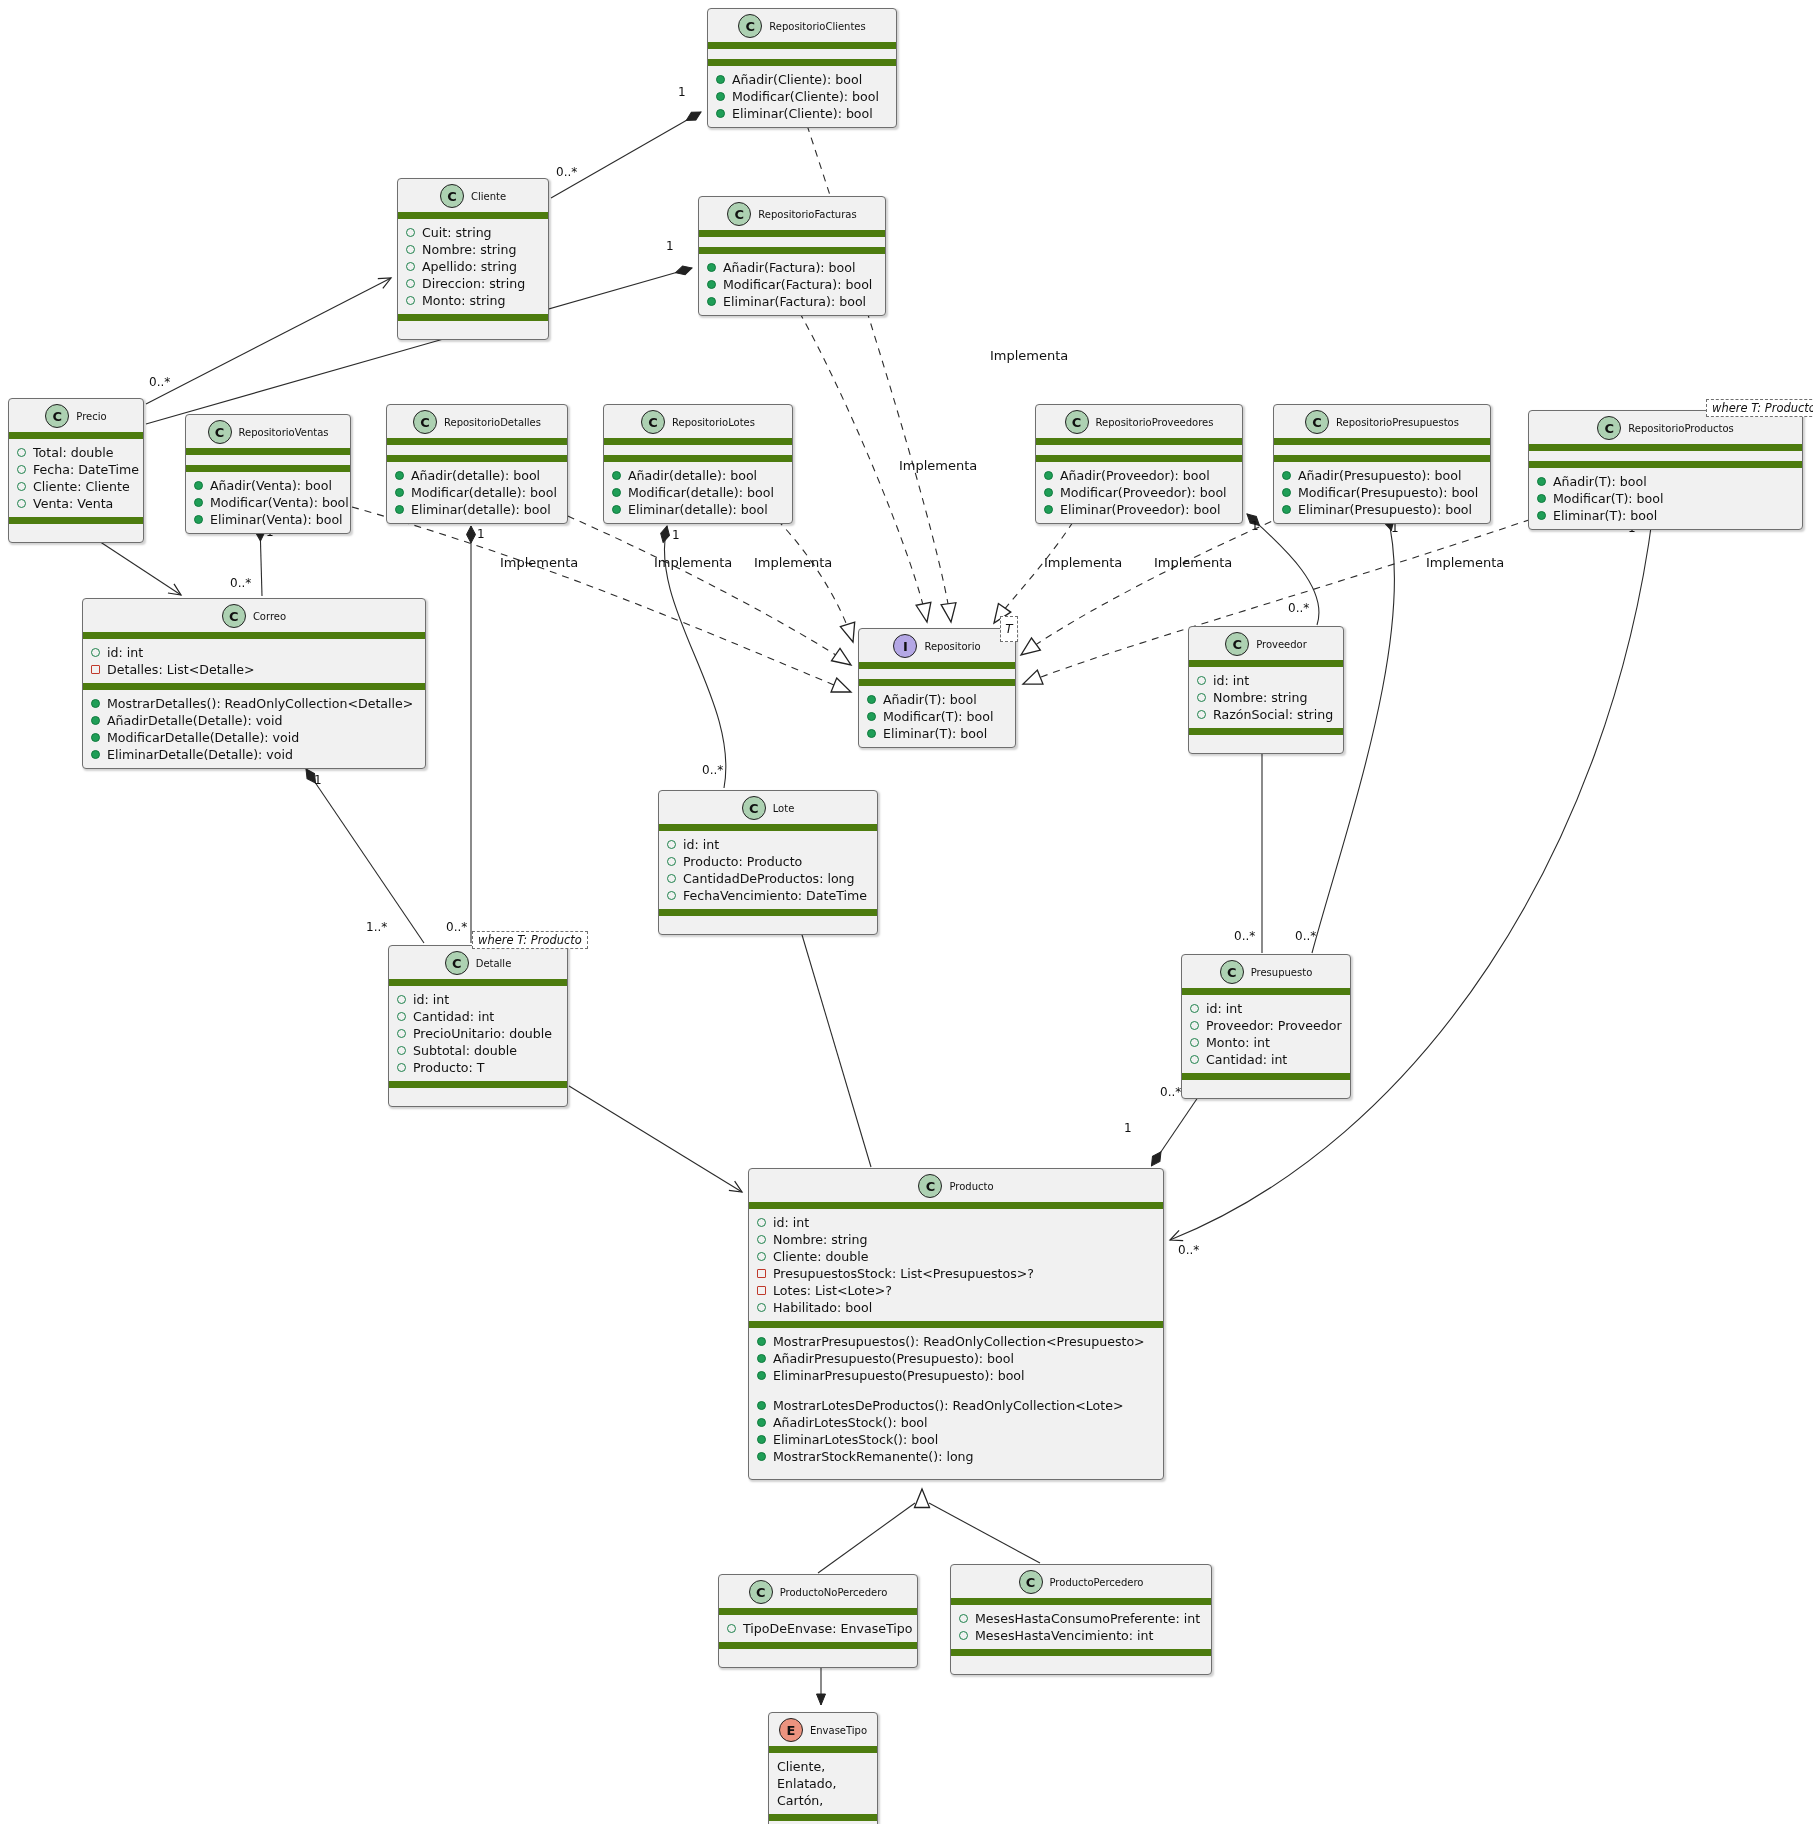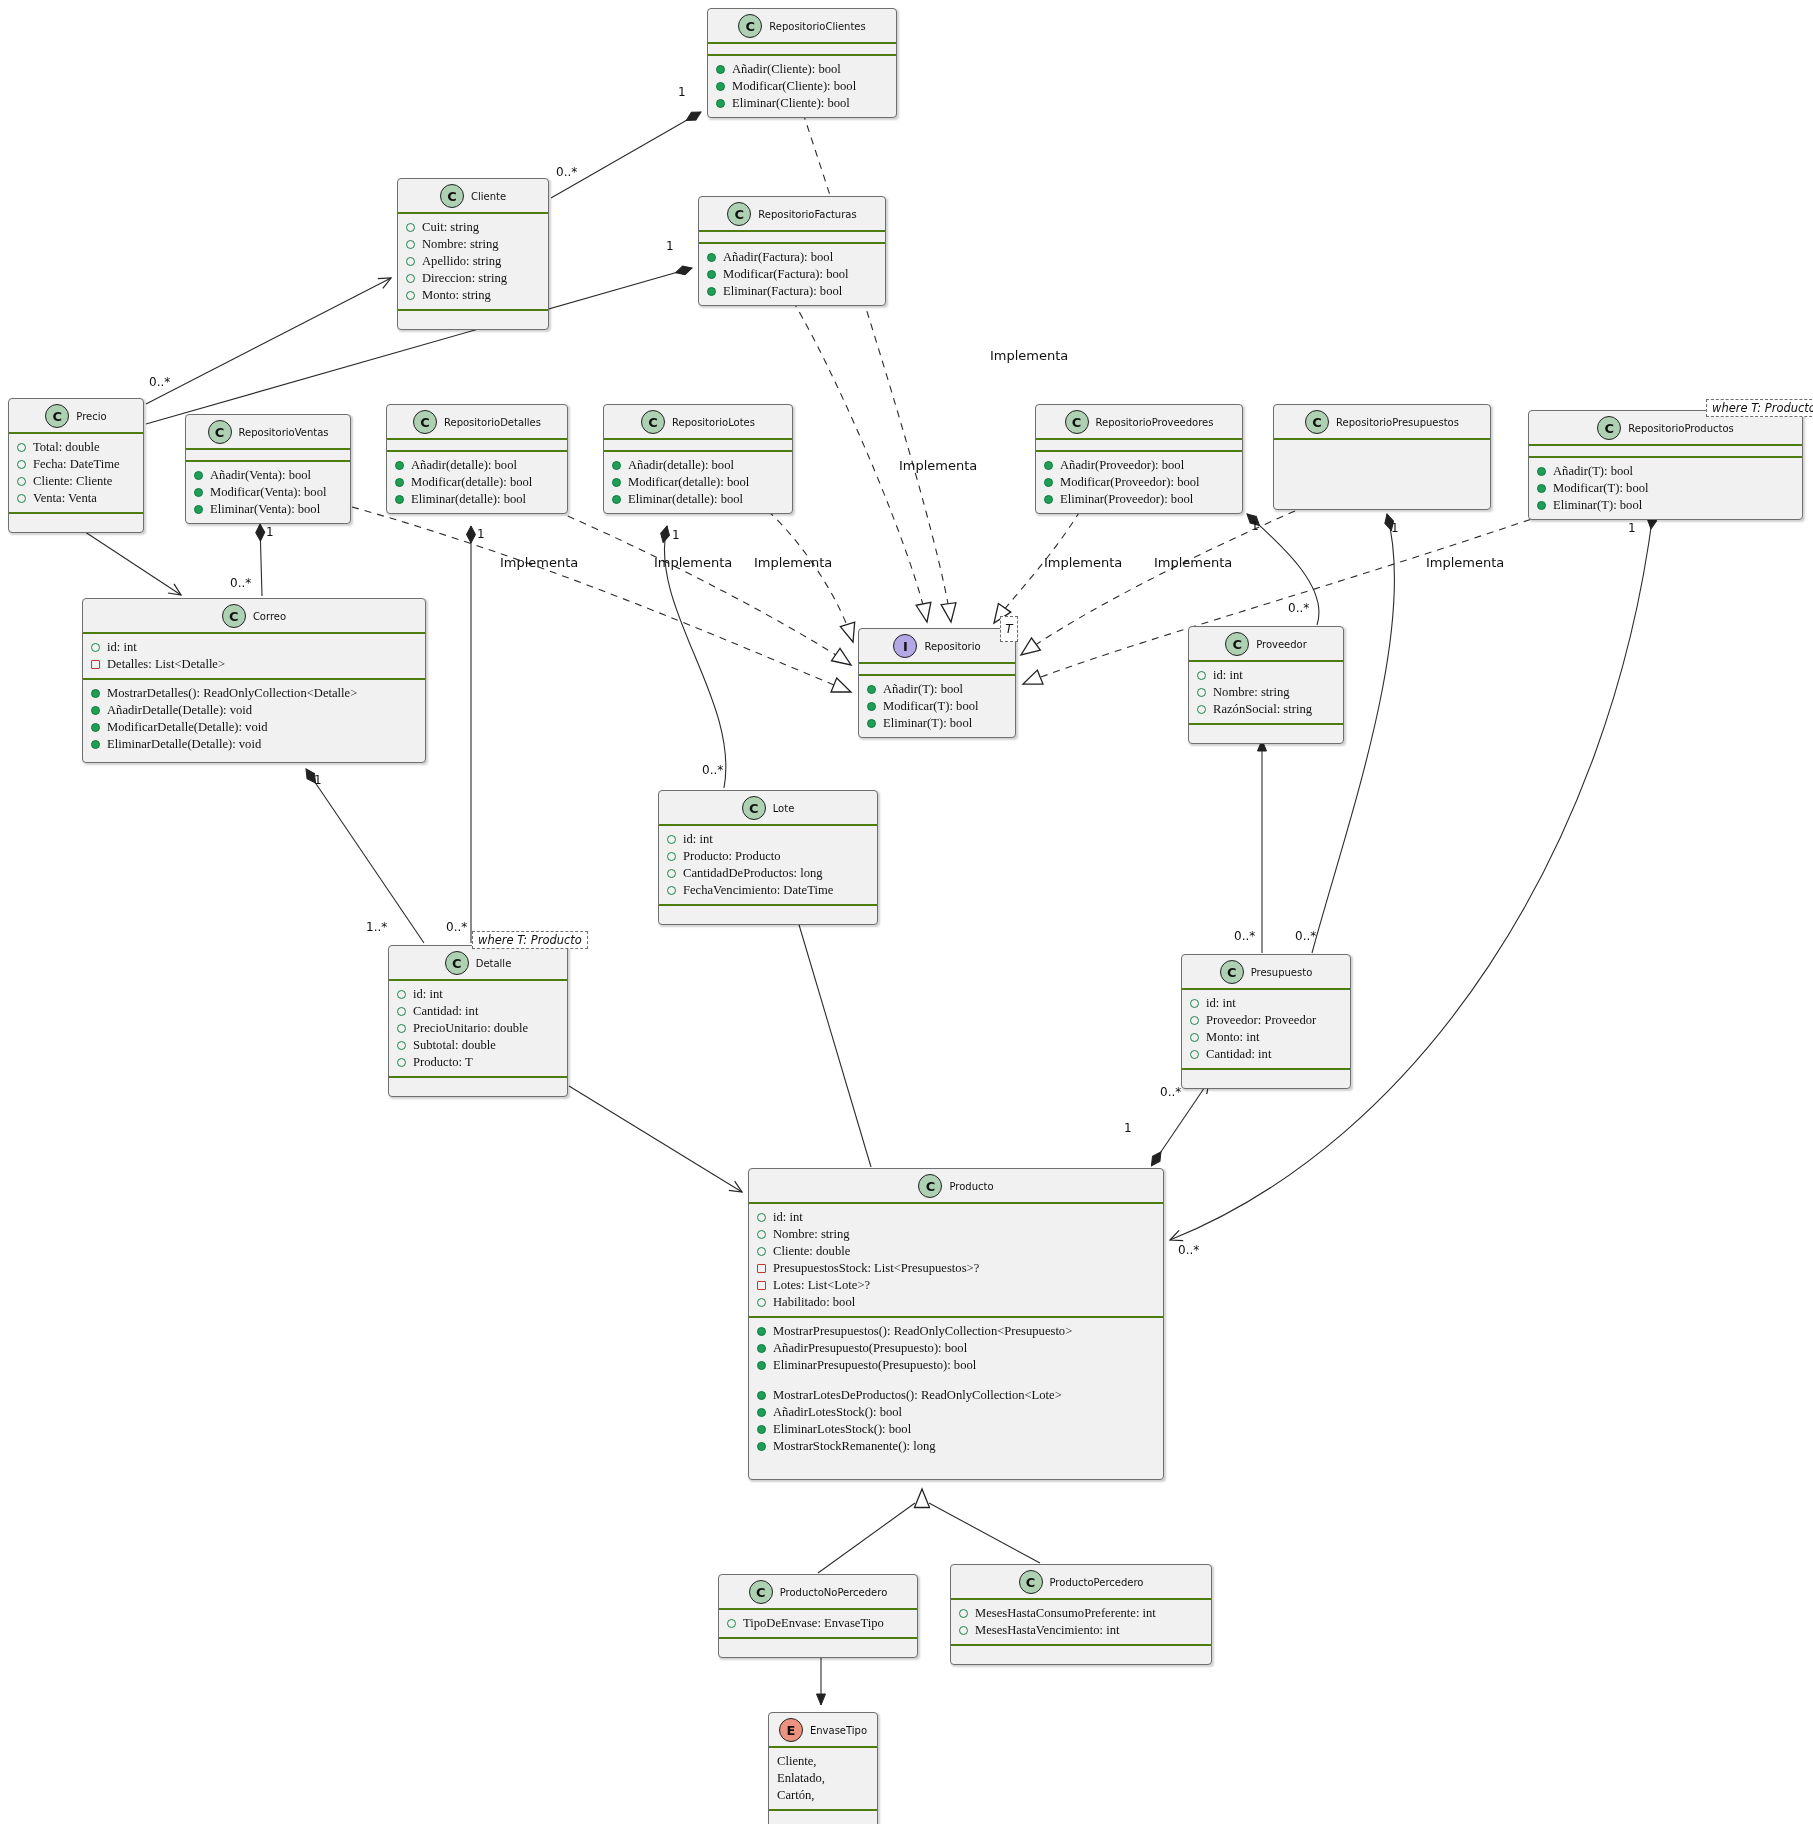--- a/index.html
+++ b/index.html
@@ -14,21 +14,21 @@
   .box{position:absolute;z-index:2;background:#F1F1F1;border:1px solid #6f6f6f;border-radius:4px;
        box-sizing:border-box;display:flex;flex-direction:column;box-shadow:1.5px 1.5px 2px rgba(0,0,0,.18);}
   .hdr{display:flex;align-items:center;justify-content:center;gap:7px;padding:5px 8px 4px 8px;}
   .badge{width:22px;height:22px;border-radius:50%;display:flex;align-items:center;justify-content:center;
          font-weight:700;font-size:13px;border:1px solid #222;flex:none;color:#111;}
   .badge.C{background:#ADD1B2;}
   .badge.I{background:#B4A7E5;}
   .badge.E{background:#EB937F;}
   .title{font-size:10px;white-space:nowrap;}
   .box.interface .title{}
-  .sec{border-top:2px solid #4d7c0f;padding:5px 8px;font-family:Liberation Serif, serif;}
+  .sec{border-top:7px solid #4d7c0f;padding:5px 8px;}
   .sec:last-child{flex:1;min-height:8px;}
   .row{display:flex;align-items:center;line-height:17px;font-size:12.6px;white-space:nowrap;}
   .row.spacer{height:13px;}
   .ico{width:9px;height:9px;display:inline-block;margin-right:7px;flex:none;box-sizing:border-box;}
   .ico.pub{border:1.7px solid #1e824c;border-radius:50%;background:transparent;}
   .ico.m{background:#1f9e57;border:1px solid #0f7a3d;border-radius:50%;}
   .ico.priv{border:1.7px solid #c0392b;border-radius:1px;background:transparent;}
   .note{position:absolute;z-index:3;background:#ffffff;border:1px dashed #6f6f6f;font-style:italic;
         font-size:11.5px;padding:1px 5px;white-space:nowrap;}
   .gtab{position:absolute;z-index:3;background:#ffffff;border:1px dashed #6f6f6f;font-style:italic;
@@ -292,20 +292,34 @@
           <span>Eliminar(Proveedor): bool</span>
         </div>
       </div>
   </div>
     <div class="box class" style="left: 1273px; top: 404px; width: 218px; min-height: 106px;">
     <div class="hdr">
       <span class="badge C">C</span>
       <span class="title">RepositorioPresupuestos</span>
     </div>
     <div class="sec sec-attrs"></div>
+    <div class="sec sec-methods">
+        <div class="row">
+          <span class="ico m"></span>
+          <span>Añadir(Presupuesto): bool</span>
+        </div>
+        <div class="row">
+          <span class="ico m"></span>
+          <span>Modificar(Presupuesto): bool</span>
+        </div>
+        <div class="row">
+          <span class="ico m"></span>
+          <span>Eliminar(Presupuesto): bool</span>
+        </div>
+      </div>
   </div>
     <div class="box class" style="left: 1528px; top: 410px; width: 275px; min-height: 100px;">
     <div class="hdr">
       <span class="badge C">C</span>
       <span class="title">RepositorioProductos</span>
     </div>
     <div class="sec sec-attrs"></div>
     <div class="sec sec-methods">
         <div class="row">
           <span class="ico m"></span>

